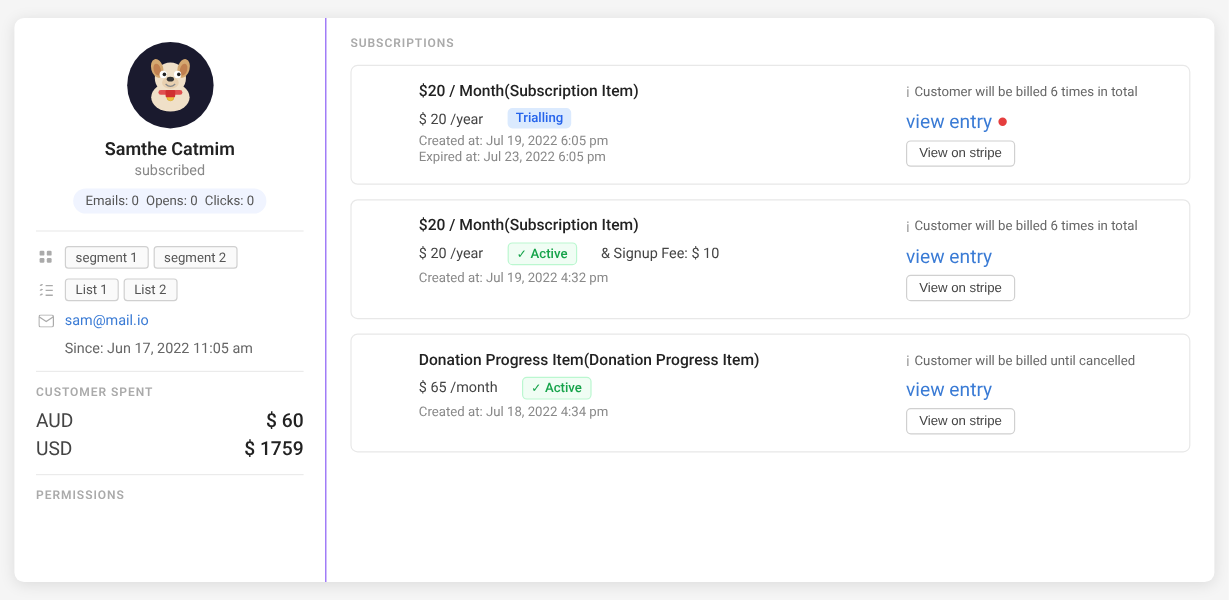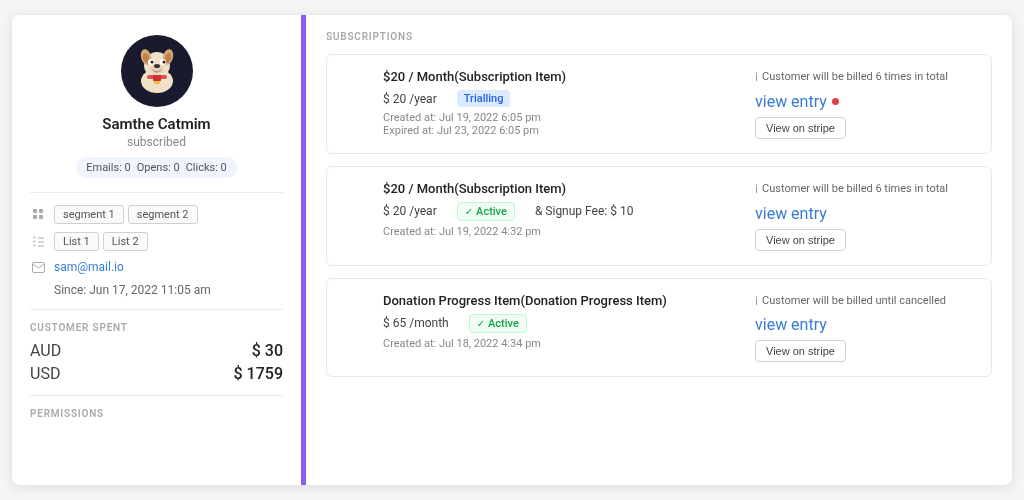--- a/index.html
+++ b/index.html
@@ -16,22 +16,22 @@
       width: 1000px;
       background: #fff;
       border-radius: 8px;
       box-shadow: 0 2px 12px rgba(0,0,0,0.1);
       display: flex;
       overflow: hidden;
       min-height: 470px;
     }
     
     .left-panel {
-      width: 294px;
-      border-right: 5px solid #8b5cf6;
+      width: 260px;
+      border-right: 1px solid #8b5cf6;
       padding: 20px 18px;
       flex-shrink: 0;
     }
     .profile-section {
       display: flex;
       flex-direction: column;
       align-items: center;
       margin-bottom: 14px;
     }
     .avatar-container {
@@ -342,21 +342,21 @@
       <a class="email-link" href="mailto:sam@mail.io">sam@mail.io</a>
     </div>
     <div class="since-text">Since: Jun 17, 2022 11:05 am</div>
 
     <hr class="divider-light">
 
     <div class="section-label">CUSTOMER SPENT</div>
     <div id="spent-rows">
         <div class="spent-row">
           <span>AUD</span>
-          <span>$ 30</span>
+          <span>$ 60</span>
         </div>
         <div class="spent-row">
           <span>USD</span>
           <span>$ 1759</span>
         </div>
       </div>
 
     <hr class="divider-light">
     <div class="section-label">PERMISSIONS</div>
   </div>

